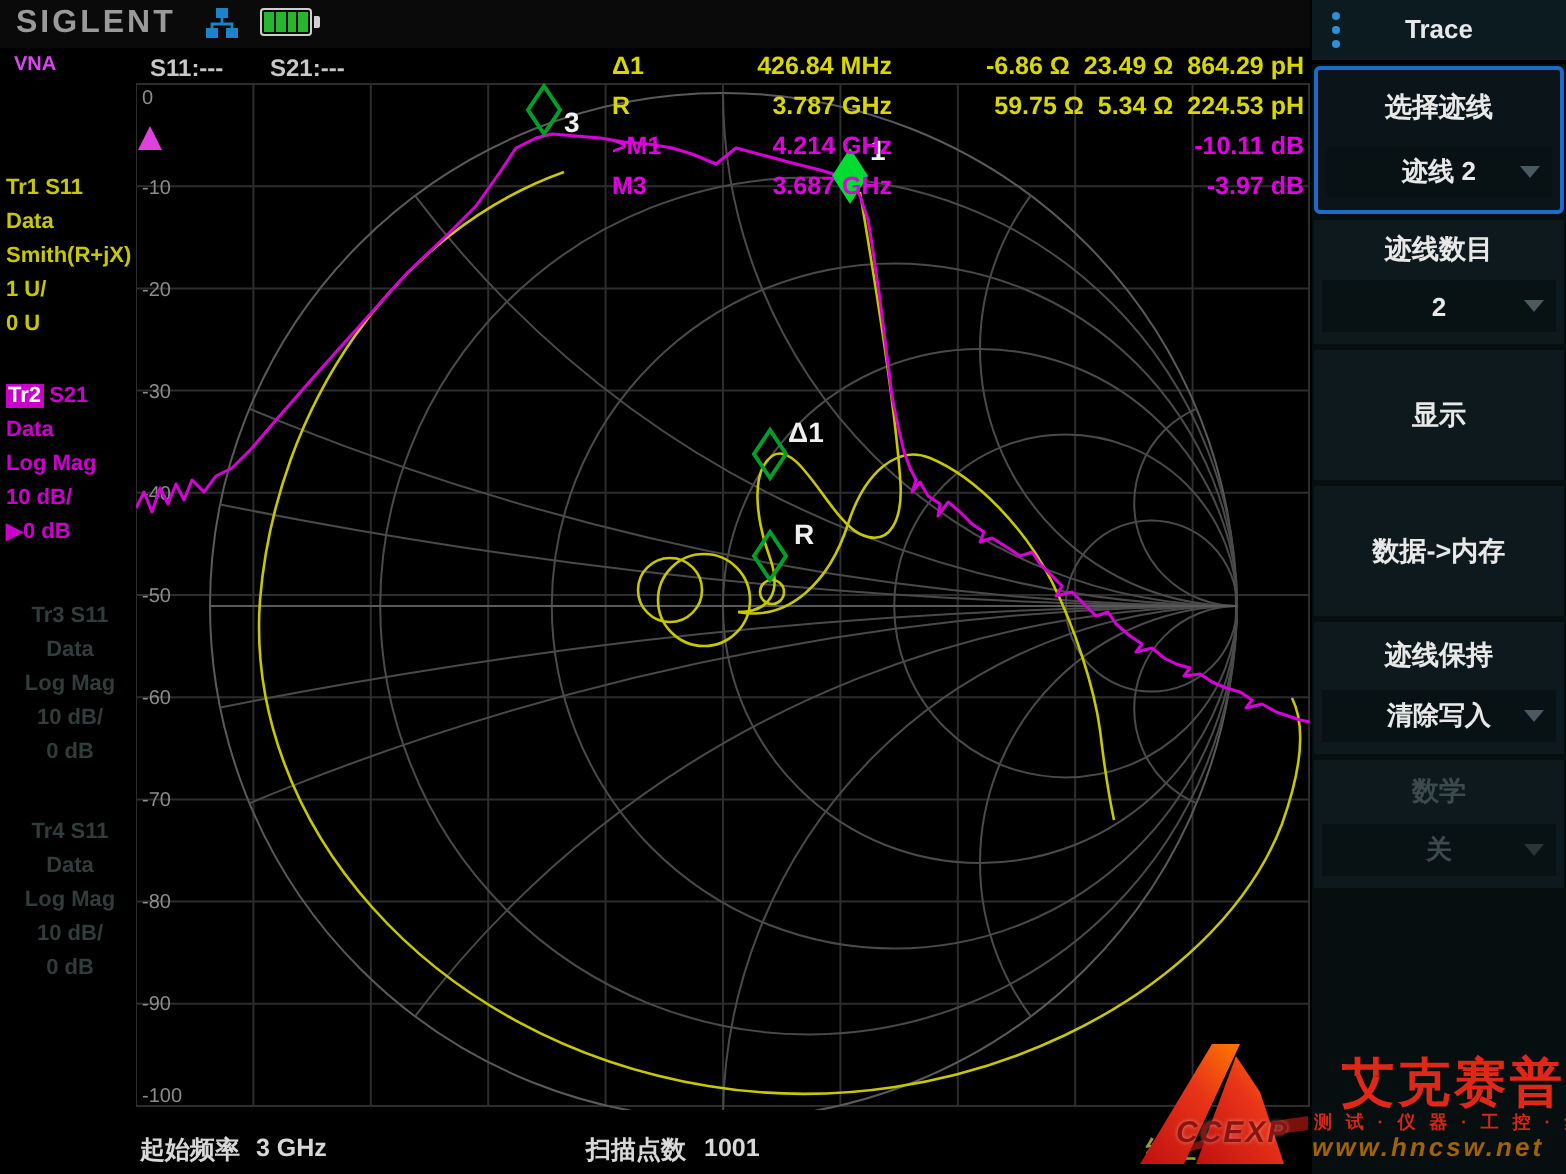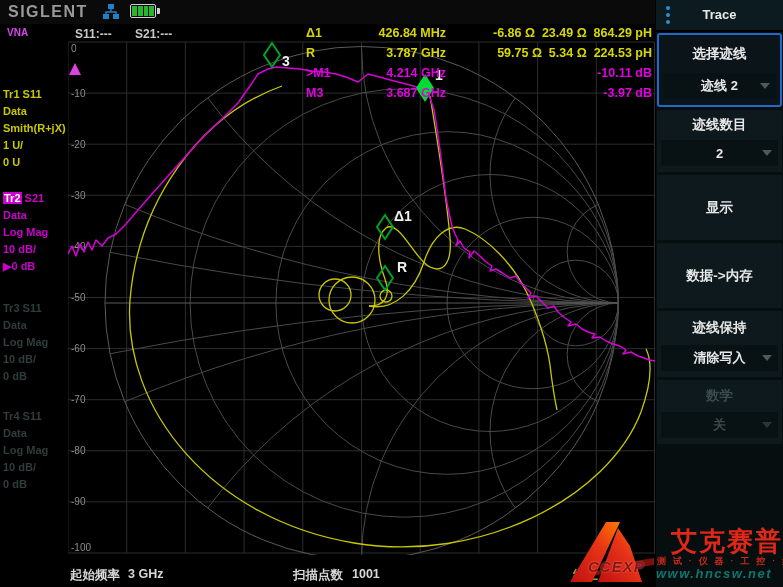--- a/index.html
+++ b/index.html
@@ -11,21 +11,21 @@
   .lan-icon{position:absolute;left:102px;top:3px;width:18px;height:18px;}
   .batt-icon{position:absolute;left:130px;top:4px;width:26px;height:14px;border:1.5px solid #cfcfcf;border-radius:2px;display:flex;gap:1px;padding:1px;box-sizing:border-box;}
   .batt-icon i{flex:1;background:#27b62e;}
   .batt-nub{position:absolute;left:157px;top:8px;width:3px;height:6px;background:#cfcfcf;border-radius:0 1px 1px 0;}
   
   .vna{position:absolute;left:7px;top:27px;color:#d946ef;font-size:10px;font-weight:bold;}
   .s-status{position:absolute;top:27px;color:#c8c8c8;font-size:12px;font-weight:bold;}
   .tr-block{position:absolute;left:3px;width:64px;font-size:11px;font-weight:bold;line-height:17px;}
   .tr-yellow{color:#c8c800;}
   .tr-magenta{color:#cc00cc;}
-  .tr-dim{color:#313c3c;}
+  .tr-dim{color:#313c3c;text-align:center;}
   .hl{background:#cc00cc;color:#fff;padding:0 1px;}
   
   .chart{position:absolute;left:68px;top:38px;width:587px;height:517px;}
   .ro-row{position:absolute;left:306px;width:346px;display:flex;font-size:12.5px;font-weight:bold;white-space:pre;z-index:3;}
   .ro-l{width:34px;}
   .ro-f{width:106px;text-align:right;}
   .ro-r{flex:1;text-align:right;}
   .ro-yellow{color:#d8d800;}
   .ro-magenta{color:#e000e0;}
   
@@ -41,21 +41,21 @@
   .dd-arrow{position:absolute;right:6px;top:10px;width:0;height:0;border-left:5px solid transparent;border-right:5px solid transparent;border-top:6px solid #4a5a60;}
   .pbtn.dis .pbtn-label,.pbtn.dis .pbtn-val{color:#3d4a4d;}
   .pbtn.dis .dd-arrow{border-top-color:#2b3538;}
   
   .statusbar{position:absolute;left:0;top:556px;width:610px;height:31px;background:#000;color:#d8d8d8;font-size:12.5px;font-weight:bold;}
   .sb{position:absolute;top:11px;white-space:pre;}
   
   .wm{position:absolute;z-index:9;pointer-events:none;}
   .wm-name{position:absolute;left:656px;top:524px;width:127px;color:#e02818;font-size:26px;font-weight:bold;letter-spacing:2px;white-space:nowrap;text-align:right;}
   .wm-tag{position:absolute;left:657px;top:555px;color:#d02818;font-size:9px;font-weight:bold;letter-spacing:2.2px;white-space:nowrap;}
-  .wm-url{position:absolute;left:656px;top:566px;color:#0f766e;font-size:13px;font-weight:bold;font-style:italic;letter-spacing:1.5px;}
+  .wm-url{position:absolute;left:656px;top:566px;color:#a16207;font-size:13px;font-weight:bold;font-style:italic;letter-spacing:1.5px;}
   .wm-logo{position:absolute;left:558px;top:512px;width:100px;height:75px;}
   .wm-ccexp{position:absolute;left:588px;top:558px;color:#8b1410;font-size:15px;font-weight:bold;font-style:italic;letter-spacing:1px;text-shadow:0 0 2px rgba(255,255,255,.45);}
 </style>
 </head>
 <body>
 
 <div class="screen">
 
   <div class="topbar">
     <span class="brand">SIGLENT</span>

